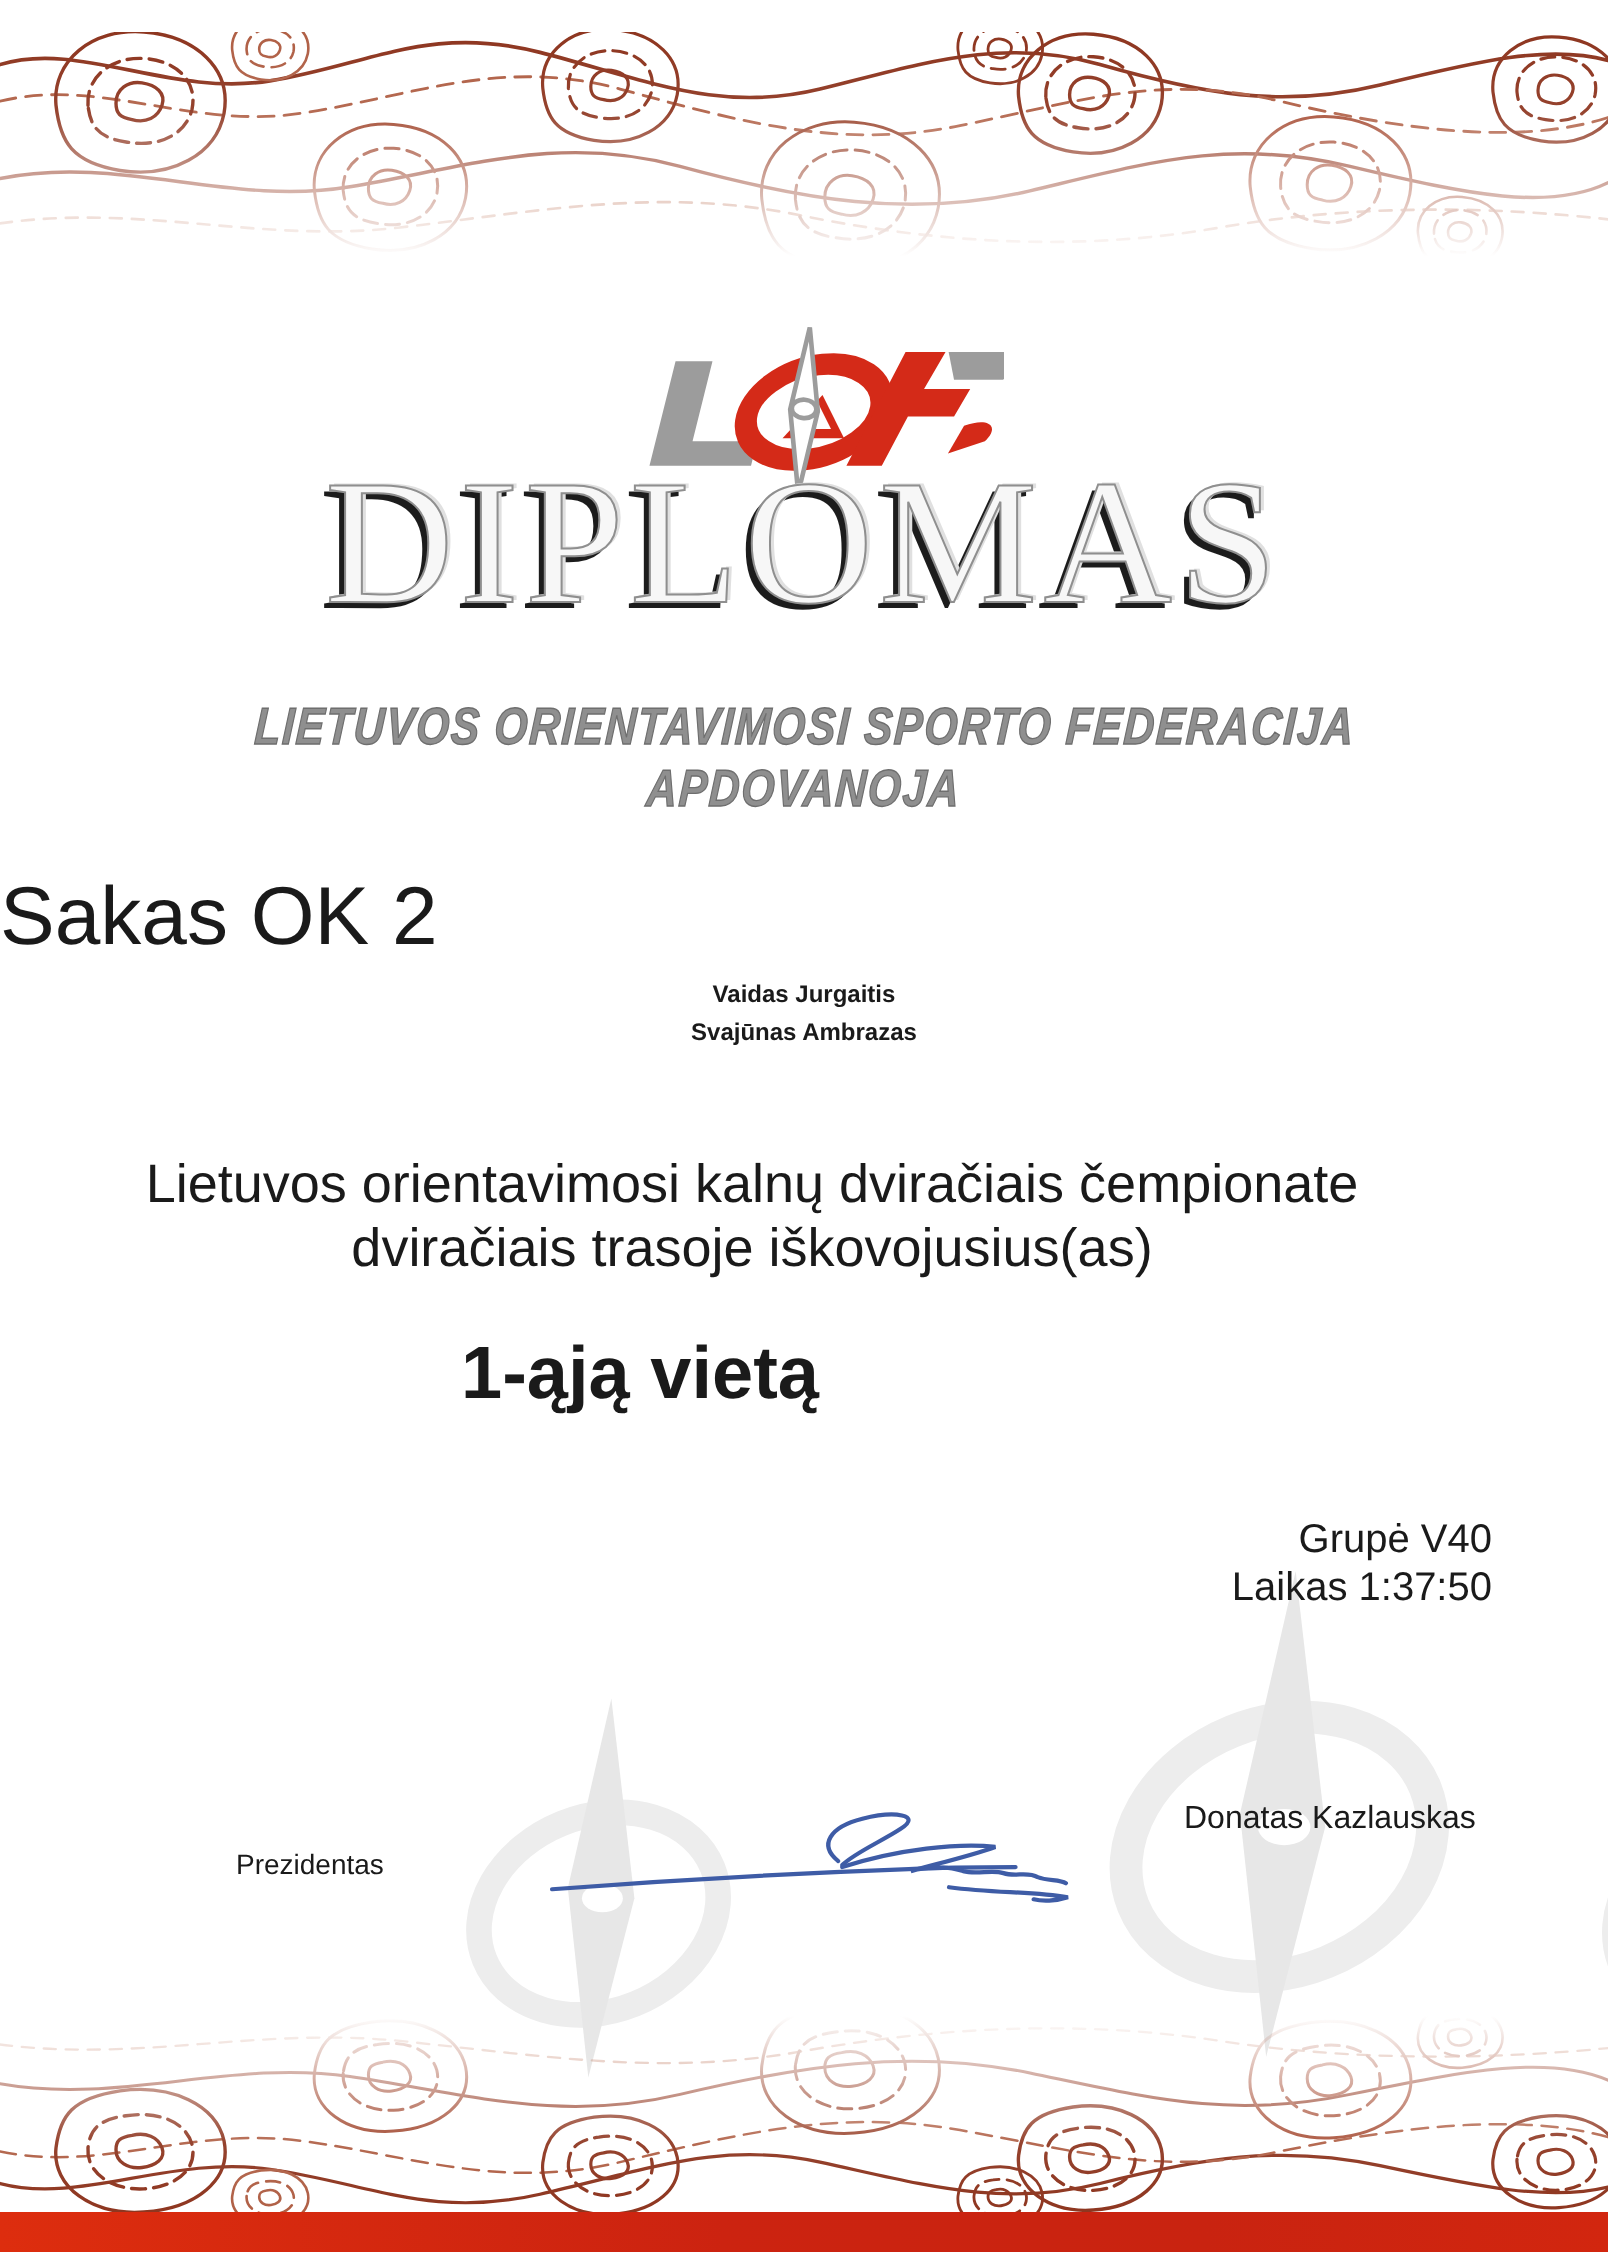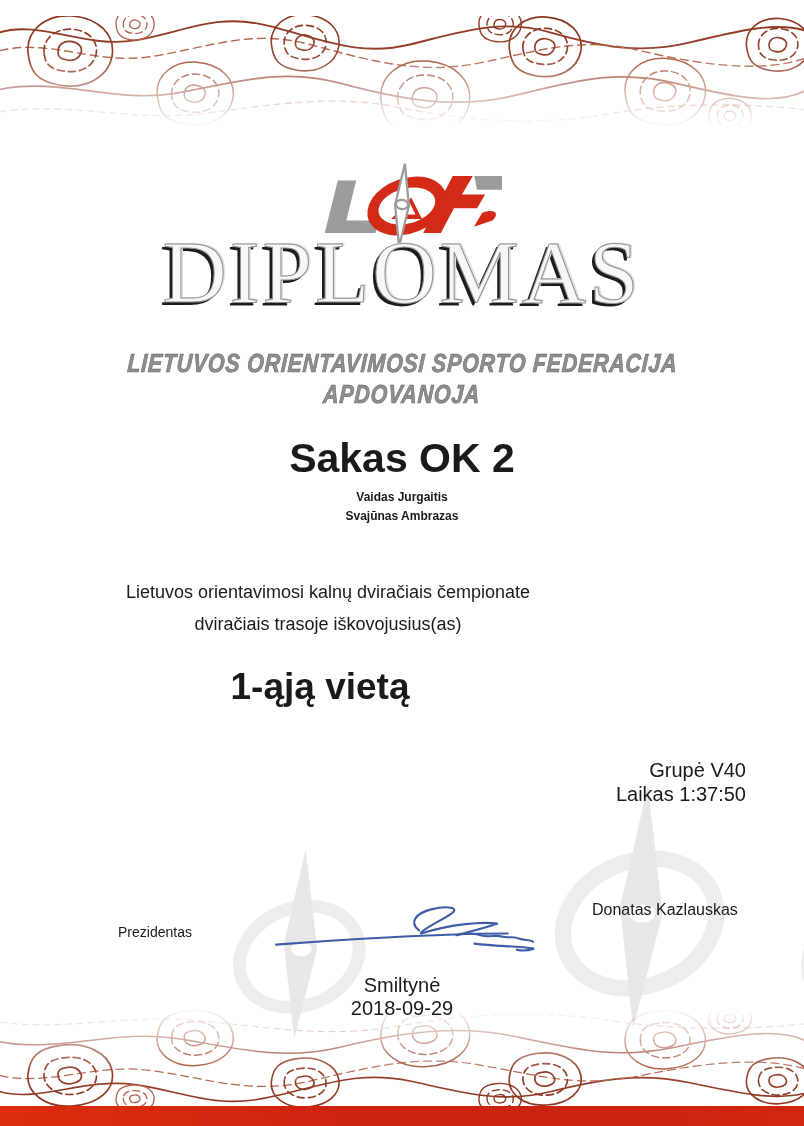--- a/index.html
+++ b/index.html
@@ -47,24 +47,24 @@
     display:inline-block;
     font-size:26px;line-height:31px;
     font-weight:bold;font-style:italic;
     letter-spacing:1px;
     color:#8f8f8f;
     -webkit-text-stroke:0.7px #6e6e6e;
     transform:scaleX(0.82) skewX(-4deg);
     white-space:nowrap;
   }
   
-  .team{left:0;top:418px;width:804px;text-align:center;font-size:41px;font-weight:bold;line-height:48px;z-index:3;}
+  .team{left:0;top:418px;width:804px;text-align:left;font-size:41px;font-weight:normal;line-height:48px;z-index:3;}
   .members{left:0;top:472px;width:804px;text-align:center;font-size:12px;font-weight:bold;line-height:19px;z-index:3;}
   
-  .event{left:0;top:560px;width:656px;text-align:center;font-size:18px;line-height:32px;z-index:3;}
+  .event{left:0;top:560px;width:656px;text-align:center;font-size:27px;line-height:32px;z-index:3;padding-left:48px;}
   .place{left:0;top:648px;width:640px;text-align:center;font-size:37px;font-weight:bold;line-height:46px;z-index:3;}
   
   .result{left:450px;top:742px;width:296px;text-align:right;font-size:20px;line-height:24px;z-index:3;}
   
   .role{left:118px;top:908px;font-size:14px;z-index:3;}
   .signer{left:592px;top:885px;font-size:16px;z-index:3;}
   .signature{left:268px;top:884px;width:272px;height:56px;z-index:3;}
   
   .footer-place{left:0;top:958px;width:804px;text-align:center;font-size:20px;line-height:23px;z-index:3;}
 </style>
@@ -178,18 +178,14 @@
   <svg class="abs signature" viewBox="0 0 270 55">
     <g fill="none" stroke="#3e5ca6" stroke-width="2.1" stroke-linecap="round">
       <path d="M8,44 C60,40 130,36 185,34 C205,33 222,33 238,33"></path>
       <path d="M150,30 C140,22 146,13 162,9 C178,5 192,7 181,14 C172,20 158,26 152,32"></path>
       <path d="M152,33 C180,24 210,21 228,23 C214,28 196,32 186,35 C196,32 206,33 212,35 C219,37 226,34 232,36 C238,38 244,35 249,38 C254,40 260,39 263,41"></path>
       <path d="M205,43 C228,46 246,45 264,48 C258,50 251,50 247,49"></path>
     </g>
   </svg>
   <div class="abs signer">Donatas Kazlauskas</div>
 
-  <div class="abs footer-place">
-    <div>Smiltynė</div>
-    <div>2018-09-29</div>
-  </div>
 
 </div>
 
 </body></html>

